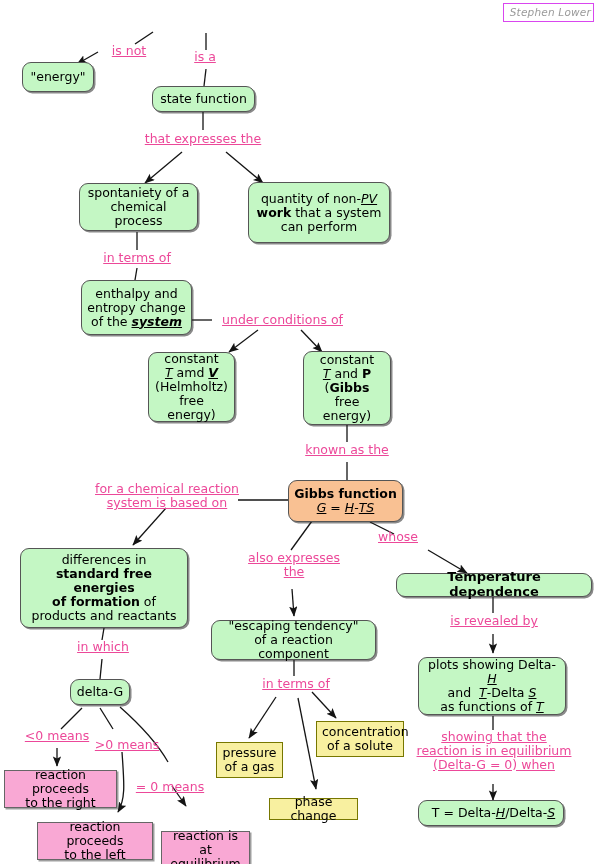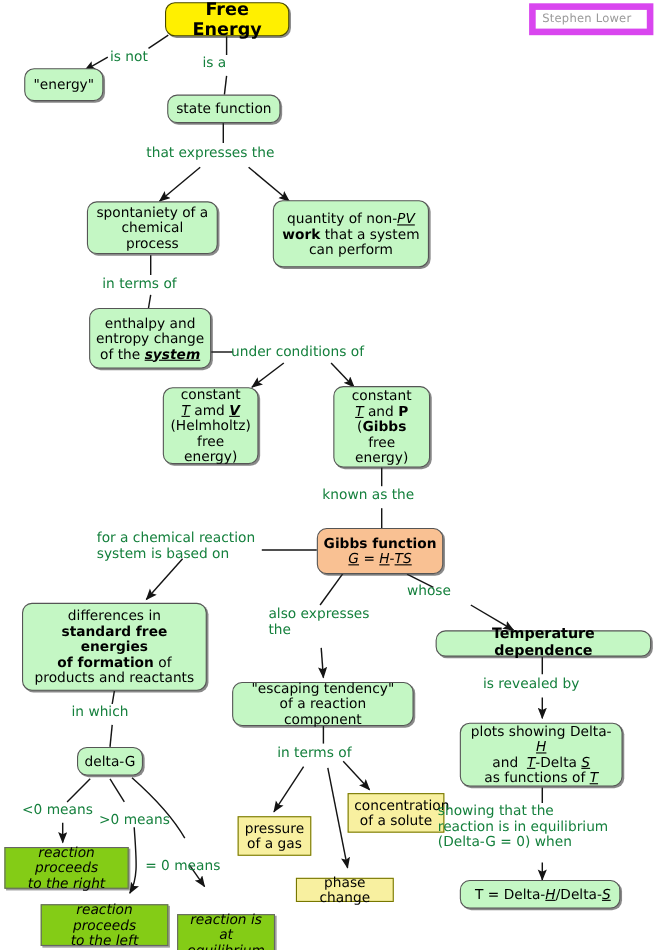--- a/index.html
+++ b/index.html
@@ -54,40 +54,42 @@
     box-shadow: 1.5px 1.5px 0 rgba(40,40,40,0.45);
   }
   .shape-rect-thin {
     border-radius: 0;
     border: 1.5px solid #777700;
   }
   
   .fill-yellowhi { background: #FFF000; border-color: #4a4a00; }
   .fill-green    { background: #C4F7C4; }
   .fill-orange   { background: #F9C193; }
-  .fill-cyan     { background: #84cc16; font-style: italic; }
+  .fill-cyan     { background: #f9a8d4; }
   .fill-paleyel  { background: #F8F0A0; }
 
   .label {
     position: absolute;
-    color: #15803d;
-    text-align: left;
+    color: #ec4899;
+    text-align: center;
     line-height: 1.12;
     white-space: pre;
+    text-decoration: underline;
   }
   .watermark {
     position: absolute;
     right: 5px;
     top: 3px;
-    border: 6px solid #d946ef;
+    border: 1px solid #d946ef;
     background: #ffffff;
     color: #9a9a9a;
     font-size: 10.5px;
-    padding: 2px 14px 3px 6px;
+    padding: 2px 2px 3px 6px;
     letter-spacing: 0.2px;
+    font-style: italic;
   }
   i { font-style: italic; text-decoration: underline; }
   b { font-weight: bold; }
 </style>
 </head>
 <body>
 
 <div id="canvas">
 
   <svg class="edges" viewBox="0 0 599 864">
@@ -145,23 +147,20 @@
       <path name="x" d="M312,692 L336,718" marker-end="url(#arw)"></path>
 
       <path d="M493,597 L493,613"></path>
       <path d="M493,634 L493,653" marker-end="url(#arw)"></path>
 
       <path d="M493,716 L493,730"></path>
       <path d="M493,784 L493,800" marker-end="url(#arw)"></path>
     </g>
   </svg>
 
-  <div class="node shape-round fill-yellowhi" style="left:150px; top:2px; width:113px; height:31px; font-size:16px; font-weight:bold;">
-    <span class="txt">Free Energy</span>
-  </div>
 
   <div class="node shape-round fill-green" style="left:22px; top:62px; width:72px; height:30px; font-size:12.5px;">
     <span class="txt">"energy"</span>
   </div>
 
   <div class="node shape-round fill-green" style="left:152px; top:86px; width:103px; height:26px; font-size:12.5px;">
     <span class="txt">state function</span>
   </div>
 
   <div class="node shape-round fill-green" style="left:79px; top:183px; width:119px; height:48px; font-size:12.5px;">

